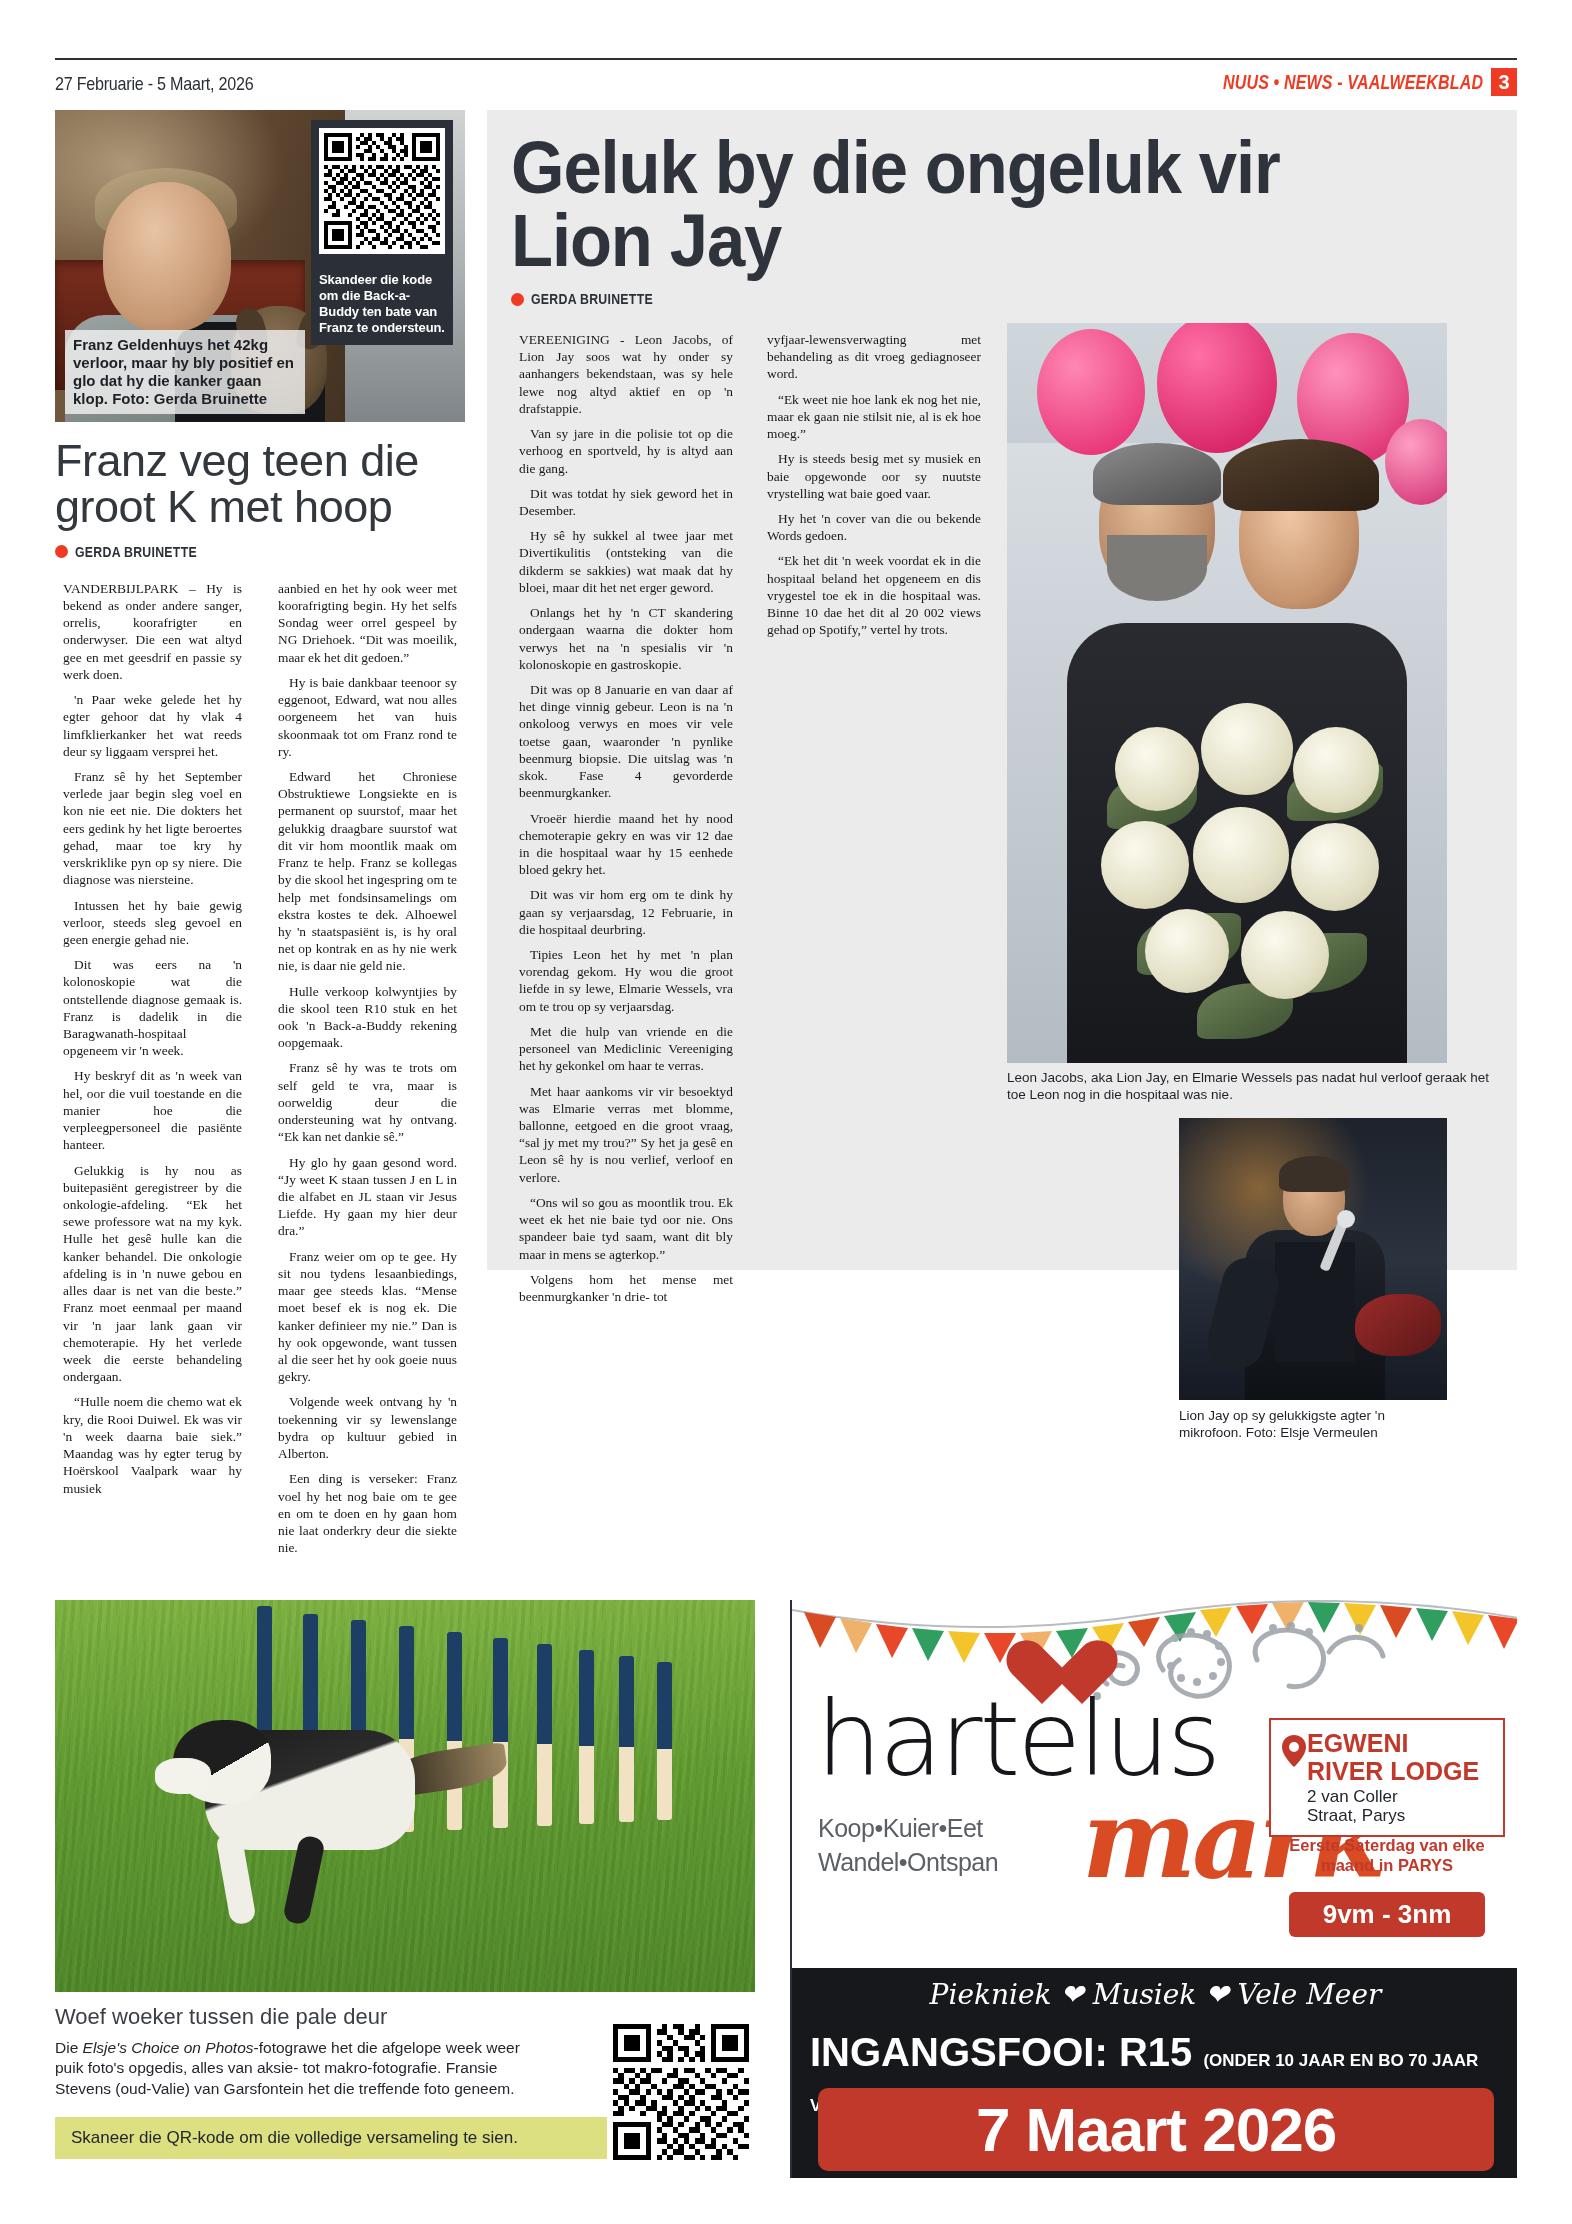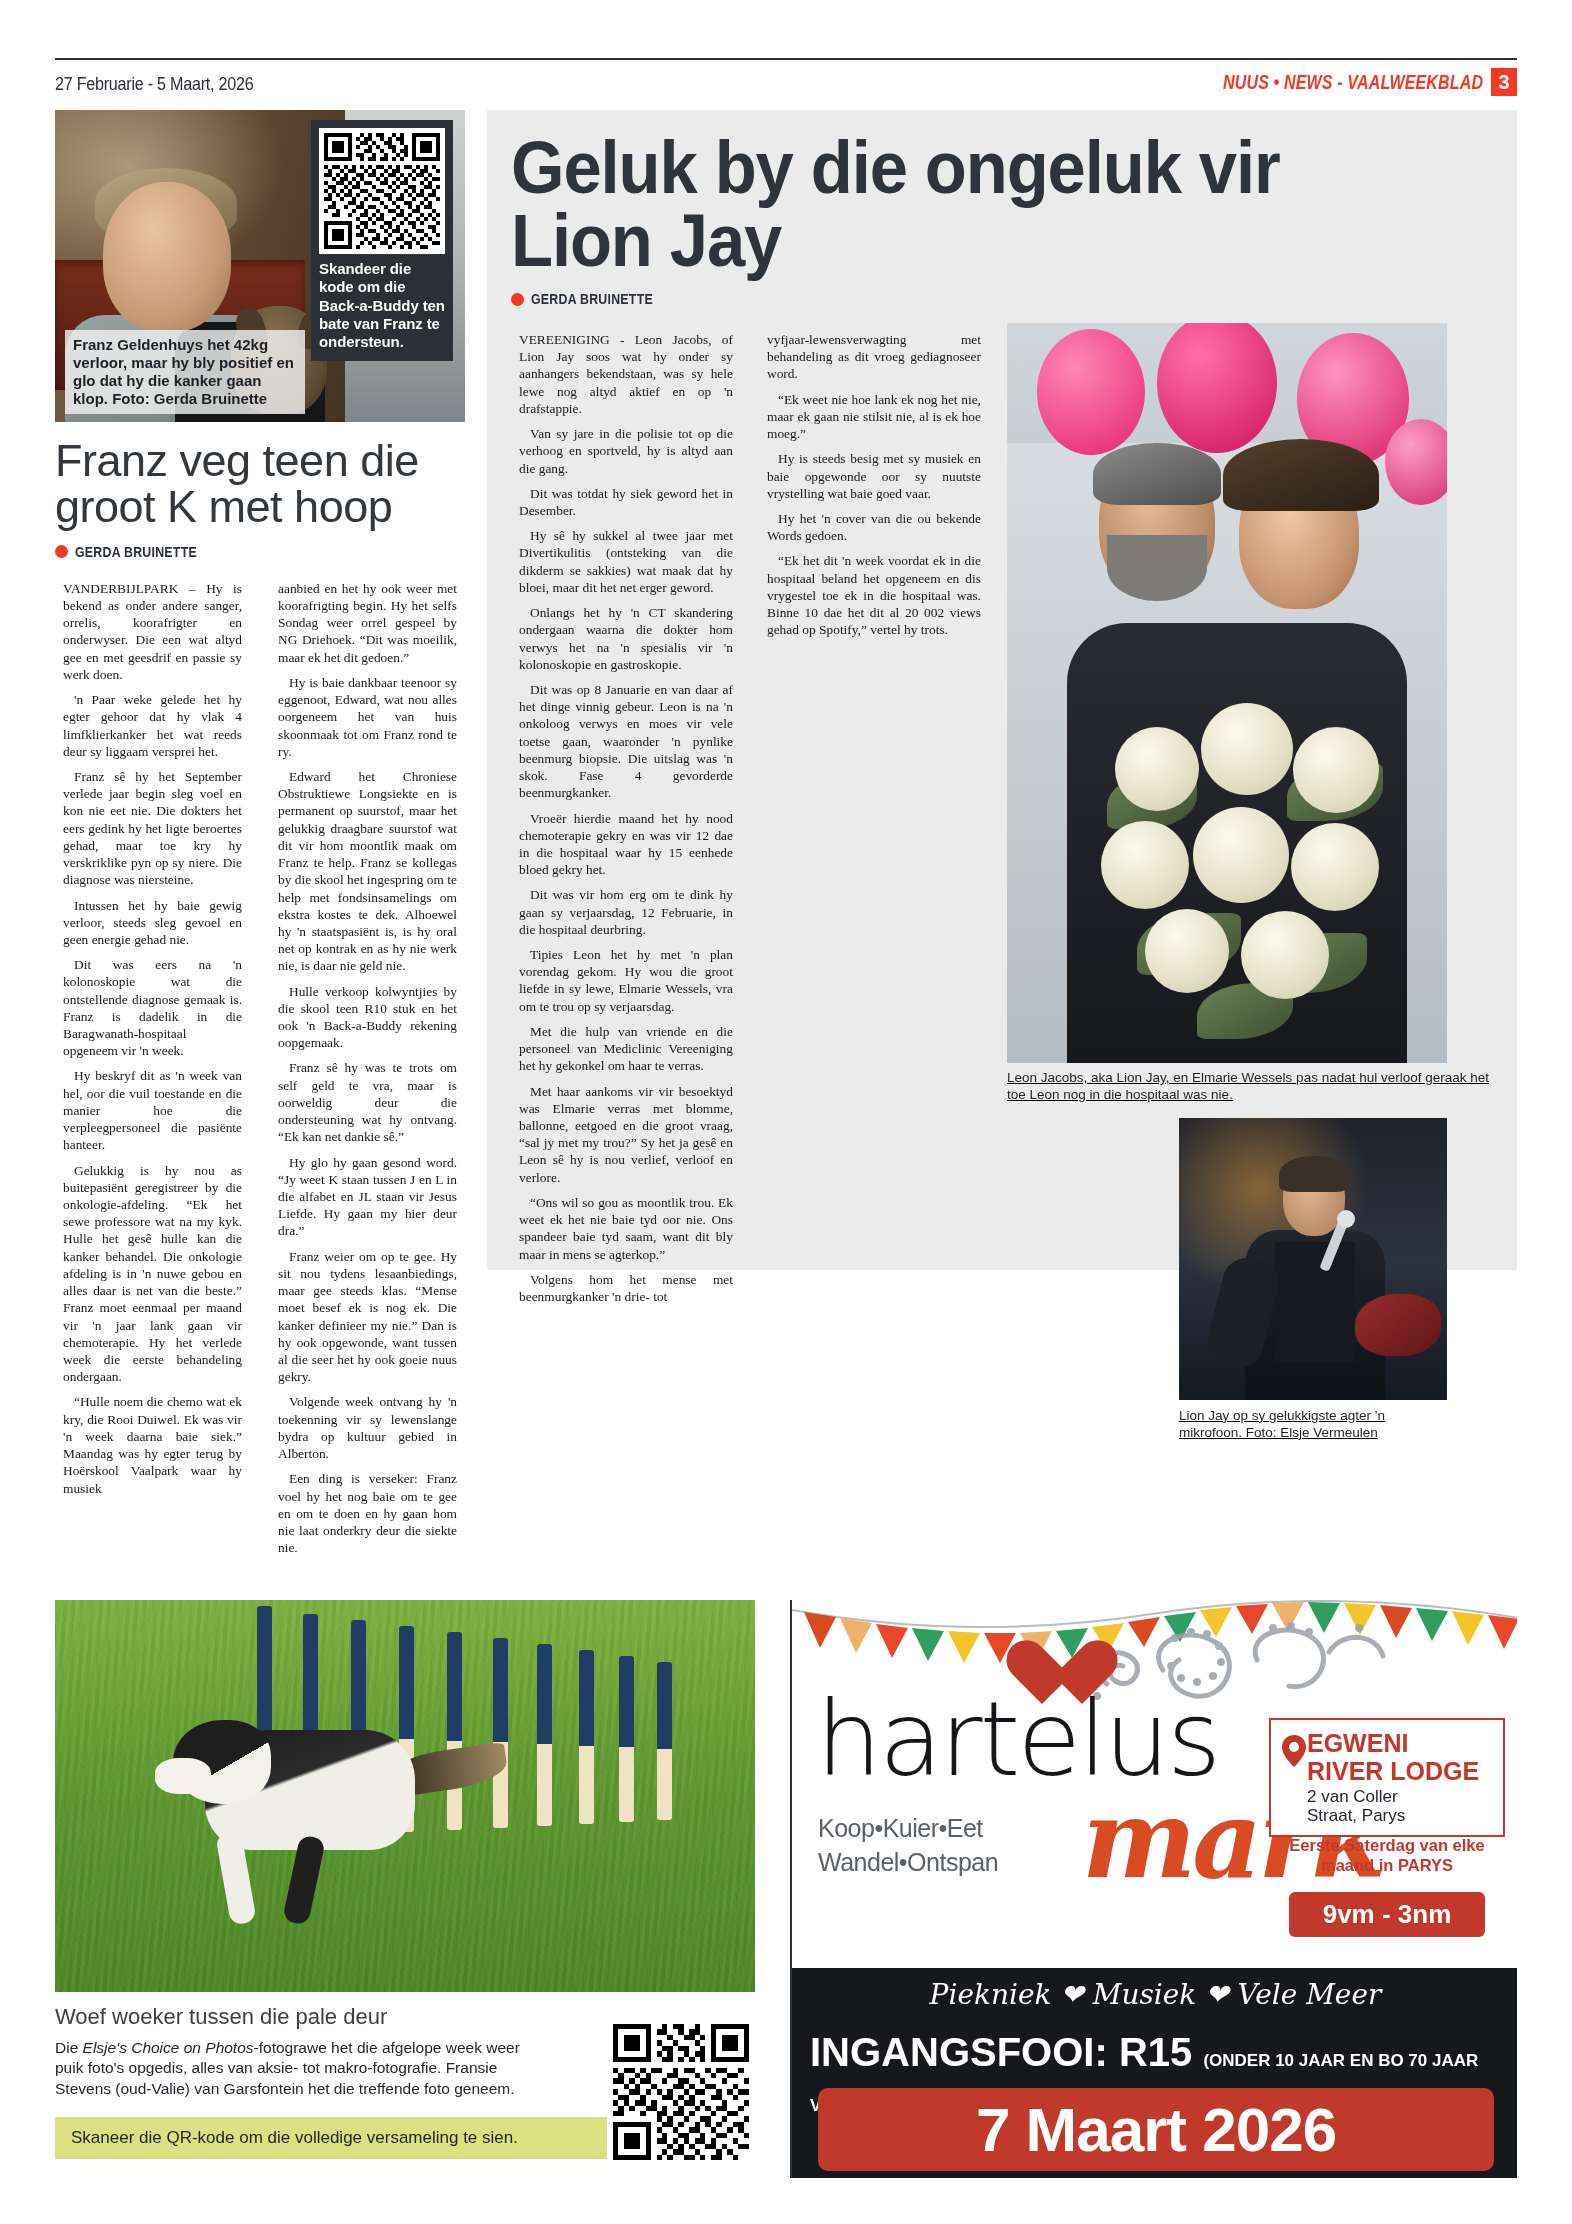--- a/index.html
+++ b/index.html
@@ -89,22 +89,22 @@
     position: absolute; right: 0; top: 0; width: 120px; height: 312px;
     background: linear-gradient(180deg,#cfd3d2 0%, #a9aeb0 55%, #7f8588 100%);
   }
 
   .qr-box {
     position: absolute; right: 12px; top: 10px; width: 142px; padding: 8px 8px 10px 8px;
     background: #2b3038; z-index: 4;
   }
   .qr-img { width: 126px; height: 126px; background: #fff; padding: 5px; }
   .qr-cap {
-    color: #fff; font-size: 15px; line-height: 1.22; font-weight: bold;
-    margin-top: 6px; letter-spacing: -0.1px;
+    color: #fff; font-size: 13px; line-height: 1.22; font-weight: bold;
+    margin-top: 18px; letter-spacing: -0.1px;
   }
 
   .photo-cap-franz {
     position: absolute; left: 10px; bottom: 8px; width: 240px;
     background: rgba(240,240,240,.82); padding: 6px 8px;
     font-size: 15px; font-weight: bold; line-height: 1.2; color: #1d2127; z-index: 3;
   }
 
   .headline-left {
     font-family: "Liberation Sans Narrow", "Liberation Sans", sans-serif;
@@ -134,21 +134,21 @@
     background: #ebebeb; padding: 22px 24px 16px 24px;
   }
   .headline-right {
     font-family: "Liberation Sans Narrow", "Liberation Sans", sans-serif;
     font-size: 74px; line-height: 0.98; font-weight: bold; color: #2f343c;
     letter-spacing: -1.2px;
     transform: scaleX(0.93); transform-origin: left top;
   }
   .right-body-wrap { display: flex; gap: 18px; margin-top: 16px; }
   .rcol { width: 238px; }
-  .right-photos { width: 503px; text-decoration: underline; }
+  .right-photos { width: 503px; }
 
   .photo-couple {
     position: relative; width: 440px; height: 740px; overflow: hidden;
     background: linear-gradient(180deg,#cfd6dc,#9aa6b0);
   }
   .balloon { position: absolute; border-radius: 50%; }
   .b1 { left: 30px; top: 6px; width: 108px; height: 126px; background: radial-gradient(circle at 35% 30%, #ff87b3, #e3246c); }
   .b2 { left: 150px; top: -10px; width: 120px; height: 140px; background: radial-gradient(circle at 35% 30%, #ff6fa6, #cf1358); }
   .b3 { left: 290px; top: 10px; width: 112px; height: 132px; background: radial-gradient(circle at 35% 30%, #ff93bd, #d61d63); }
   .b4 { left: 378px; top: 96px; width: 72px; height: 86px; background: radial-gradient(circle at 35% 30%, #ff9ec4, #cf2a6c); }

